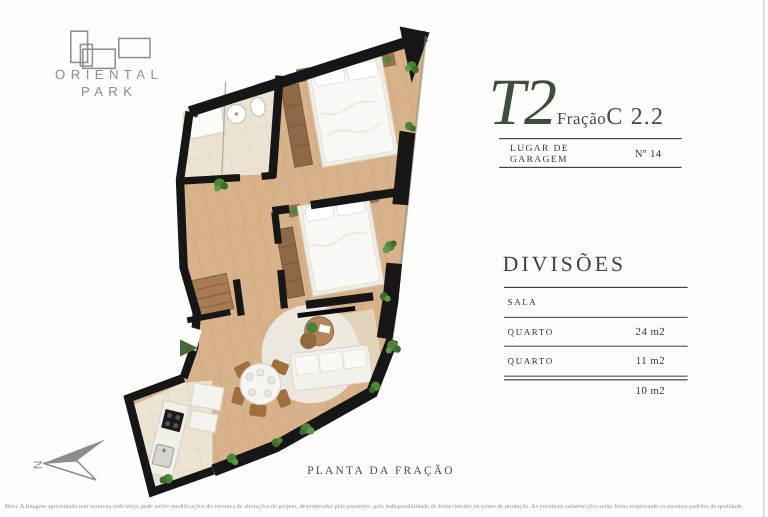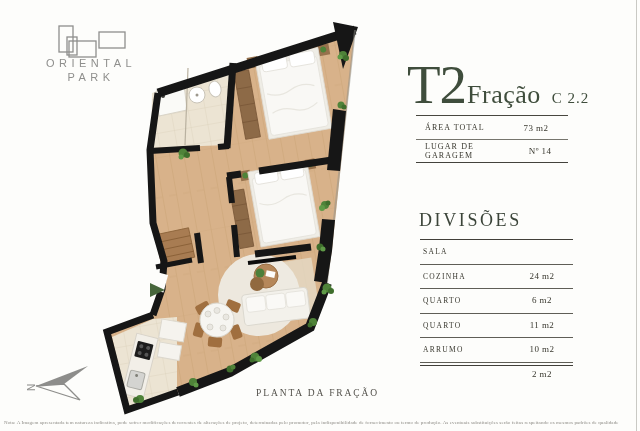--- a/index.html
+++ b/index.html
@@ -20,23 +20,24 @@
     color:#8f8f8d; font-size:11px; letter-spacing:4.5px; font-weight:400;
   }
   #logo-line1 { top:57px; }
   #logo-line2 { top:71px; }
 
   
   .title-row { left:407px; top:57px; white-space:nowrap; }
   .title-row .t2 {
     font-size:55px; line-height:1; color:#3f4d3c; letter-spacing:-1px;
     vertical-align:baseline;
-  }
-  .title-row .frac { font-size:26px; color:#3f4d3c; margin-left:1px; vertical-align:baseline; letter-spacing:0.5px; }
-  .title-row .code { font-size:15px; color:#3f4d3c; margin-left:11px; vertical-align:baseline; letter-spacing:1px; }
+    font-style:italic;
+  }
+  .title-row .frac { font-size:14px; color:#3f4d3c; margin-left:1px; vertical-align:baseline; letter-spacing:0.5px; }
+  .title-row .code { font-size:20px; color:#3f4d3c; vertical-align:baseline; letter-spacing:1px; }
 
   .summary { left:416px; top:115px; width:152px; border-top:1.4px solid #48473f; }
   .srow { display:flex; align-items:center; height:23px; }
   .srow + .srow { border-top:1px solid #76756d; }
   .summary-wrap { border-bottom:1.6px solid #43423c; }
   .slabel { padding-left:9px; font-size:8px; letter-spacing:1.1px; color:#39382f; }
   .sval   { margin-left:auto; width:64px; text-align:center; font-size:9px; color:#39382f; letter-spacing:0.4px; }
 
   .div-heading {
     left:419px; top:210px; font-size:18px; letter-spacing:2.6px; color:#3c453a;
@@ -262,52 +263,40 @@
   <text x="4" y="34" transform="rotate(-90 9 30)" font-family="Liberation Sans, sans-serif" font-size="10" fill="#8d8d8b">N</text>
 </svg>
 
 <div class="abs title-row">
   <span class="t2">T2</span><span class="frac">Fração</span><span class="code">C 2.2</span>
 </div>
 
 <div class="abs summary">
   <div class="summary-wrap">
     <div class="srow">
-      <span class="slabel">ÁREA TOTAL</span>
-      <span class="sval">73 m2</span>
-    </div>
-    <div class="srow">
       <span class="slabel">LUGAR DE GARAGEM</span>
       <span class="sval">Nº 14</span>
     </div>
   </div>
 </div>
 
 <div class="abs div-heading">DIVISÕES</div>
 
 <div class="abs divtable">
   <div class="drow">
     <span class="dlabel">SALA</span>
     <span class="dval">24 m2</span>
-  </div>
-  <div class="drow">
-    <span class="dlabel">COZINHA</span>
-    <span class="dval">6 m2</span>
   </div>
   <div class="drow">
     <span class="dlabel">QUARTO</span>
     <span class="dval">11 m2</span>
   </div>
   <div class="drow">
     <span class="dlabel">QUARTO</span>
     <span class="dval">10 m2</span>
   </div>
-  <div class="drow">
-    <span class="dlabel">ARRUMO</span>
-    <span class="dval">2 m2</span>
-  </div>
   <div class="endline"></div>
   <div class="endline2"></div>
 </div>
 
 <div class="abs" id="plan-caption">PLANTA DA FRAÇÃO</div>
 <div class="abs" id="footnote">Nota: A Imagem apresentada tem natureza indicativa, pode sofrer modificações decorrentes de alterações de projeto, determinadas pelo promotor, pela indisponibilidade de fornecimento ou termo de produção. As eventuais substituições serão feitas respeitando os mesmos padrões de qualidade</div>
 <div class="abs" id="right-border"></div>
 
 </body></html>

